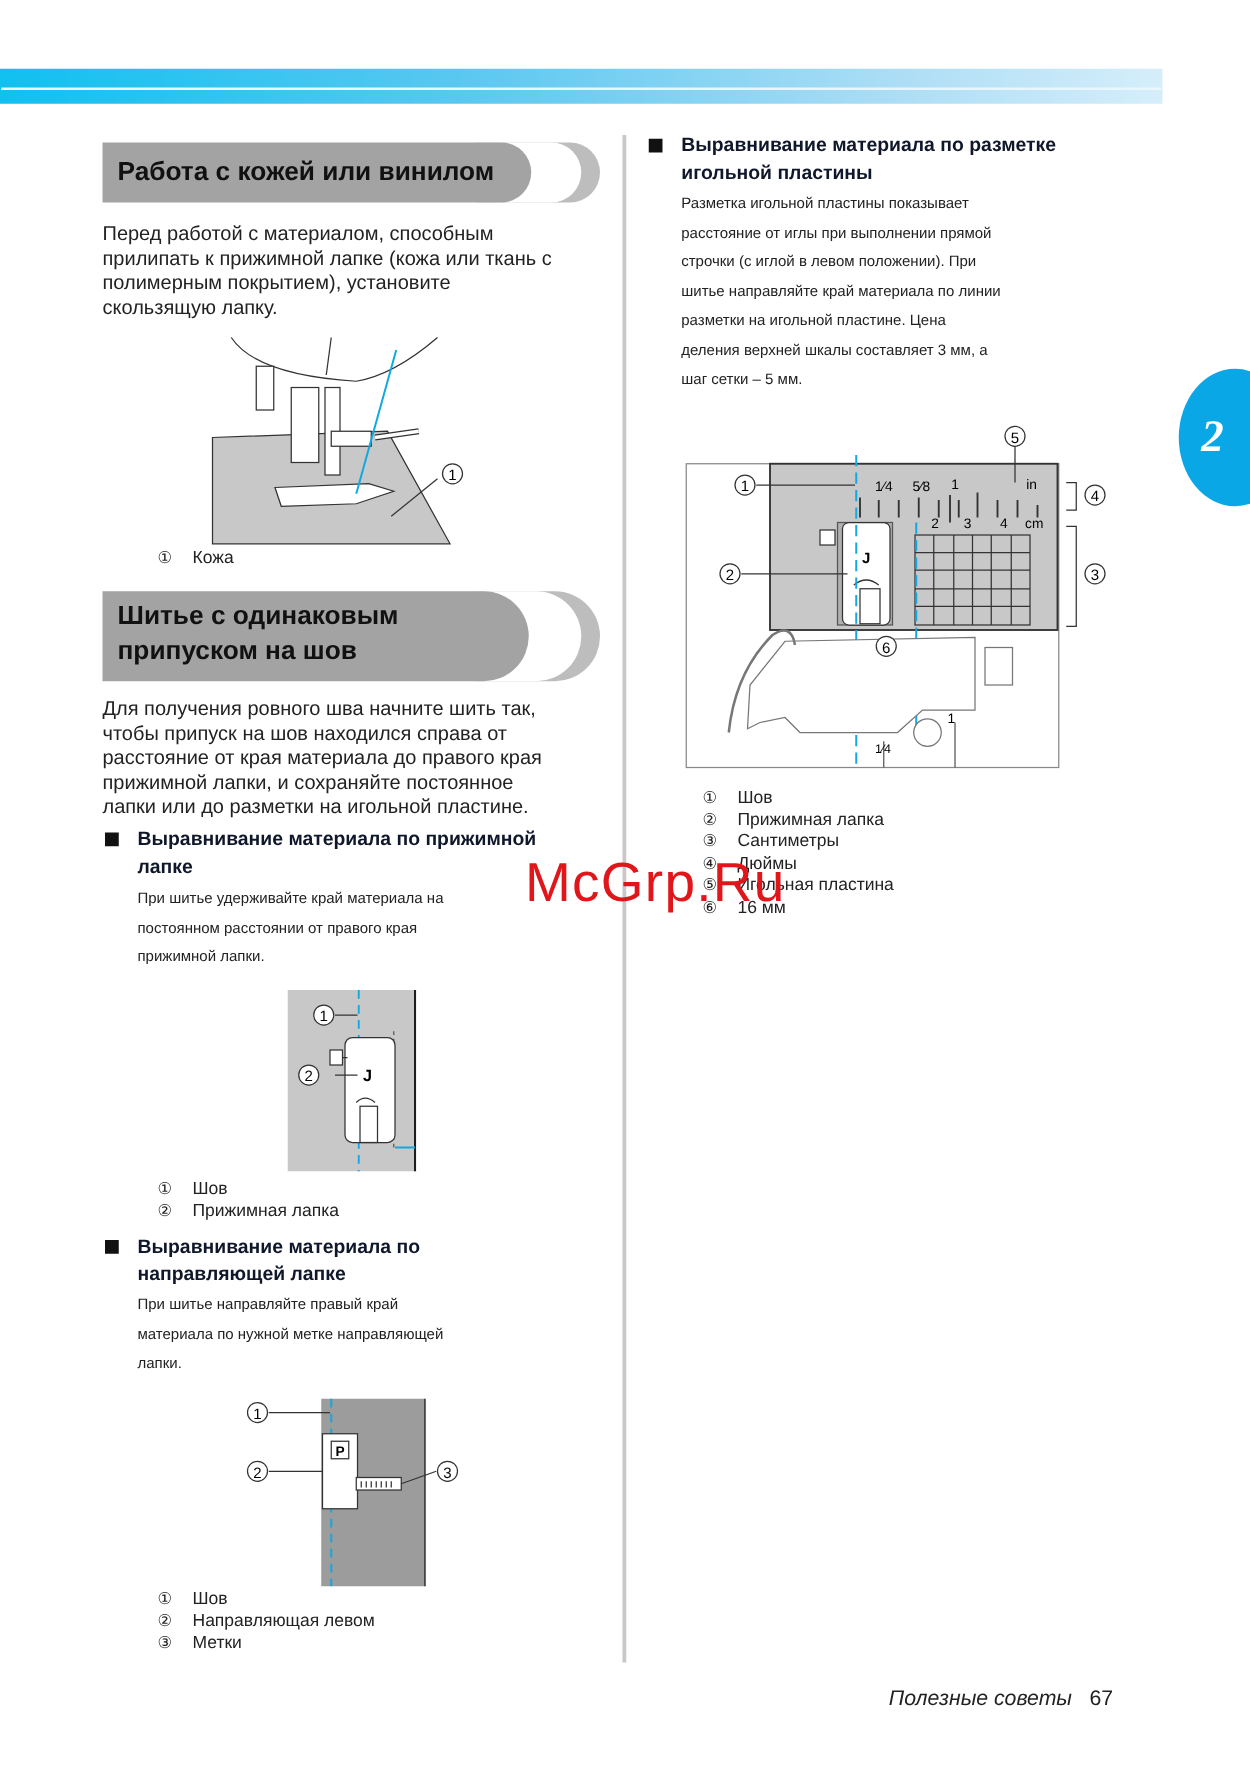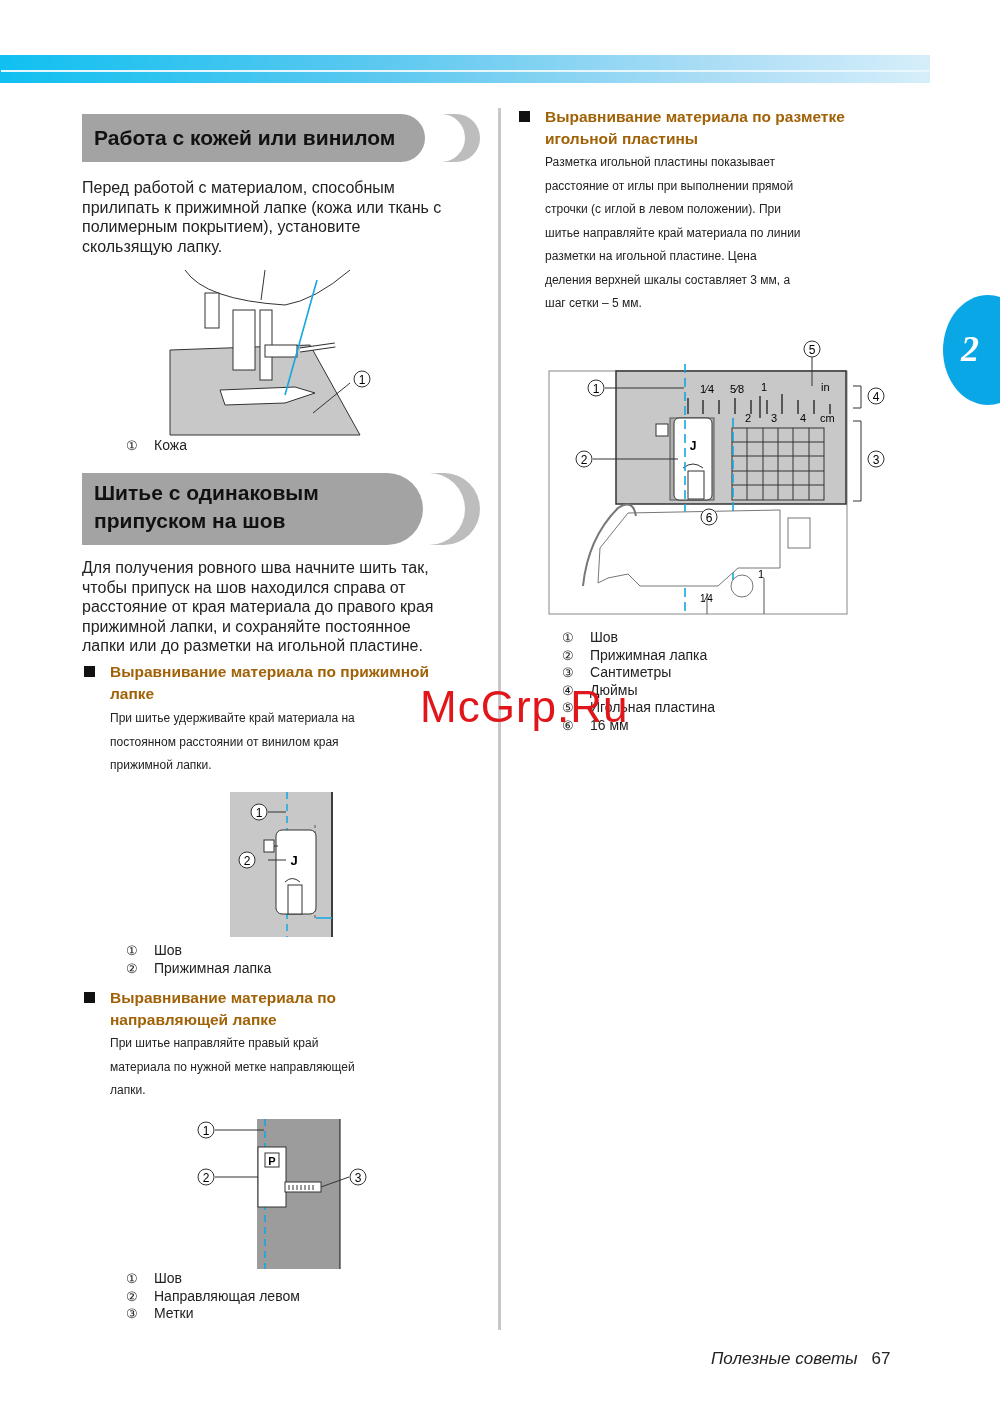--- a/index.html
+++ b/index.html
@@ -5,21 +5,21 @@
   html,body{margin:0;padding:0;}
   body{width:1000px;height:1413px;position:relative;background:#fff;font-family:"Liberation Sans",sans-serif;color:#222;overflow:hidden;}
   .topband{position:absolute;left:0;top:55px;width:930px;height:28px;background:linear-gradient(to right,#10c0f0,#5ac8f0 40%,#a8dcf5 75%,#d6eefa);}
   .topband .line{position:absolute;left:1px;right:1px;top:15px;height:2px;background:#e8f7fd;}
   .divider{position:absolute;left:498px;top:108px;width:3px;height:1222px;background:#c8c8c8;}
   .h-banner{position:absolute;left:82px;background:#a3a3a3;border-radius:0 40px 40px 0;}
   .h-banner .t{position:absolute;left:12px;font-weight:bold;font-size:21px;color:#111;line-height:28px;}
   .h-cap{position:absolute;background:#bdbdbd;border-radius:0 60px 60px 0;}
   .h-cap-inner{position:absolute;background:#fff;border-radius:0 60px 60px 0;}
   .para{position:absolute;font-size:16px;line-height:19.5px;color:#222;}
-  .sub{position:absolute;font-size:15.5px;font-weight:bold;line-height:22px;color:#a16207;}
+  .sub{position:absolute;font-size:15.5px;font-weight:bold;line-height:22px;color:#0f172a;}
   .sub .sq{position:absolute;left:-26px;top:5px;width:11px;height:11px;background:#111;}
   .body2{position:absolute;font-size:12px;line-height:23.5px;color:#222;}
   .legend{position:absolute;font-size:14px;line-height:17.5px;color:#222;}
   .legend .row{display:flex;}
   .legend .num{width:28px;font-size:13px;}
   .chapter{position:absolute;left:943px;top:295px;width:90px;height:110px;border-radius:50%;background:#0aa7e6;}
   .chapter span{position:absolute;left:18px;top:33px;font-family:"Liberation Serif",serif;font-style:italic;font-weight:bold;font-size:36px;color:#fff;}
   .footer{position:absolute;left:711px;top:1349px;font-size:17px;color:#222;}
   .footer i{margin-right:14px;}
   .watermark{position:absolute;left:420px;top:682px;font-size:44px;color:#e0161b;letter-spacing:1px;}
@@ -89,21 +89,21 @@
   <div>лапки или до разметки на игольной пластине.</div>
 </div>
 
 <div class="sub" style="left:110px;top:661px;">
   <span class="sq"></span>
   <div>Выравнивание материала по прижимной</div>
   <div>лапке</div>
 </div>
 <div class="body2" style="left:110px;top:707px;">
   <div>При шитье удерживайте край материала на</div>
-  <div>постоянном расстоянии от винилом края</div>
+  <div>постоянном расстоянии от правого края</div>
   <div>прижимной лапки.</div>
 </div>
 
 <svg style="left:230px;top:790px;" width="110" height="150">
   <rect x="0" y="2" width="103" height="145" fill="#c8c8c8"></rect>
   <line x1="102" y1="2" x2="102" y2="147" stroke="#111" stroke-width="1.5"></line>
   <line x1="57" y1="2" x2="57" y2="147" stroke="#12a8e0" stroke-width="1.5" stroke-dasharray="7,5"></line>
   <line x1="85" y1="35" x2="85" y2="130" stroke="#555" stroke-dasharray="3,3"></line>
   <rect x="46" y="40" width="40" height="84" rx="6" fill="#fff" stroke="#333"></rect>
   <rect x="34" y="50" width="10" height="12" fill="#fff" stroke="#333"></rect>

